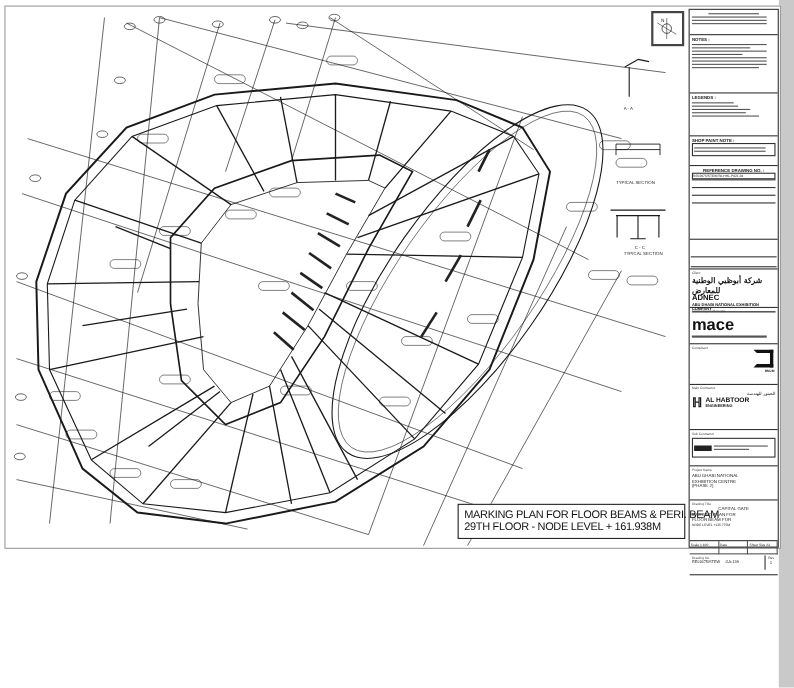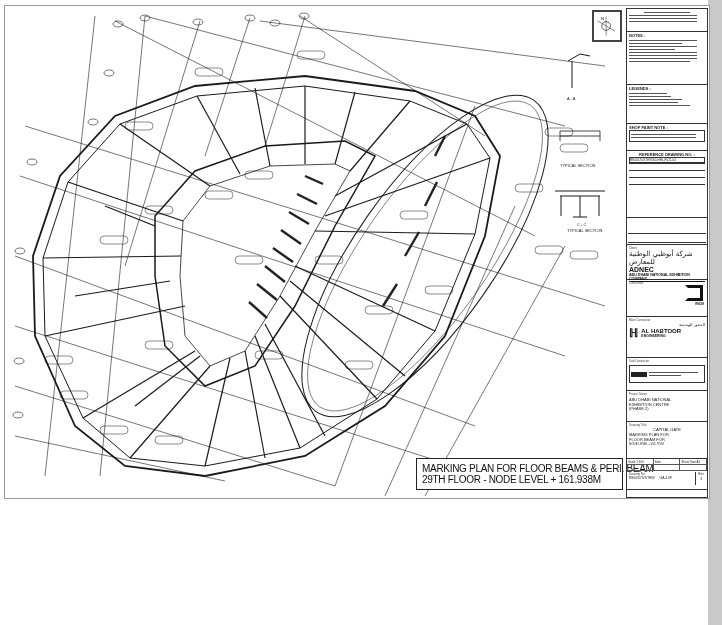--- a/index.html
+++ b/index.html
@@ -8,21 +8,21 @@
   .scrollstrip { position:absolute; left:708px; top:0; width:14px; height:625px; background:#c9c9c9; }
   .sheet { position:absolute; left:4px; top:5px; width:704px; height:492px; border:1px solid #9a9a9a; background:#fff; }
   .drawing { position:absolute; left:0; top:0; width:620px; height:492px; }
   .drawing svg { width:620px; height:492px; display:block; }
   .titleblock { position:absolute; left:621px; top:2px; width:80px; height:488px; border:1px solid #333; font-size:3.2px; color:#222; }
   .tb-sec { border-bottom:1px solid #333; padding:1px 2px; position:relative; }
   .tb-label { font-size:3px; color:#444; display:block; }
   .tb-bold { font-weight:bold; font-size:4px; display:block; }
   .tb-line { display:block; height:1.5px; background:#555; margin:1.5px 0; width:90%; }
   .mace { font-size:15px; font-weight:bold; letter-spacing:0px; color:#111; line-height:15px; }
-  .adnec-ar { font-family:"DejaVu Serif", serif; font-size:7px; font-weight:normal; color:#111; }
+  .adnec-ar { font-family:"DejaVu Serif", serif; font-size:7px; font-weight:bold; color:#111; }
   .adnec { font-size:7px; font-weight:bold; color:#111; line-height:7px; }
   .adnec-full { font-size:3.6px; font-weight:bold; color:#111; border-bottom:1px solid #111; display:block;}
   .habtoor { font-size:6px; font-weight:bold; color:#111; }
   .grid { display:grid; grid-template-columns:1fr 1fr 1fr; }
   .grid div { border-right:1px solid #555; border-bottom:1px solid #555; font-size:3px; padding:0.5px 1px; height:4px; }
   .titlebox { position:absolute; left:411px; top:452px; width:207px; height:32px; border:1px solid #222; background:#fff;
               padding:4px 5px; box-sizing:border-box; }
   .titlebox span { display:block; font-size:10px; font-weight:normal; color:#111; line-height:11px; white-space:nowrap; letter-spacing:-0.3px;}
   .north { position:absolute; left:587px; top:4px; width:30px; height:32px; border:2px solid #444; box-sizing:border-box; }
   .lbl { font-size:4px; fill:#222; font-family:"Liberation Sans", sans-serif; }
@@ -236,20 +236,25 @@
     </div>
     <div class="tb-sec" style="height:24px;">
       <div style="position:absolute;bottom:1px;left:1px;right:1px;border-top:1px solid #333;border-bottom:1px solid #333;height:8px;"></div>
     </div>
     <div class="tb-sec" style="height:32px;">
       <span class="tb-label">Client</span>
       <span class="adnec-ar">شركة أبوظبي الوطنية للمعارض</span>
       <span class="adnec" style="display:block">ADNEC</span>
       <span class="adnec-full">ABU DHABI NATIONAL EXHIBITION COMPANY</span>
     </div>
+    <div class="tb-sec" style="height:30px;">
+      <span class="tb-label">Client Project Manager</span>
+      <span class="mace" style="display:block;margin-top:3px">mace</span>
+      <span class="tb-line" style="height:2px"></span>
+    </div>
     <div class="tb-sec" style="height:34px;">
       <span class="tb-label">Consultant</span>
       <div style="position:absolute;right:4px;top:5px;width:18px;height:16px;border:3px solid #111;border-left-color:transparent;box-sizing:border-box;"></div>
       <span style="position:absolute;right:3px;top:22px;font-size:3px;font-weight:bold">RMJM</span>
     </div>
     <div class="tb-sec" style="height:38px;">
       <span class="tb-label">Main Contractor</span>
       <span style="display:block;text-align:right;font-size:4px;font-family:'DejaVu Sans',sans-serif">الحبتور للهندسة</span>
       <div style="display:flex;align-items:center;gap:3px;">
         <span style="font-size:12px;font-weight:bold;line-height:12px">ℍ</span>

